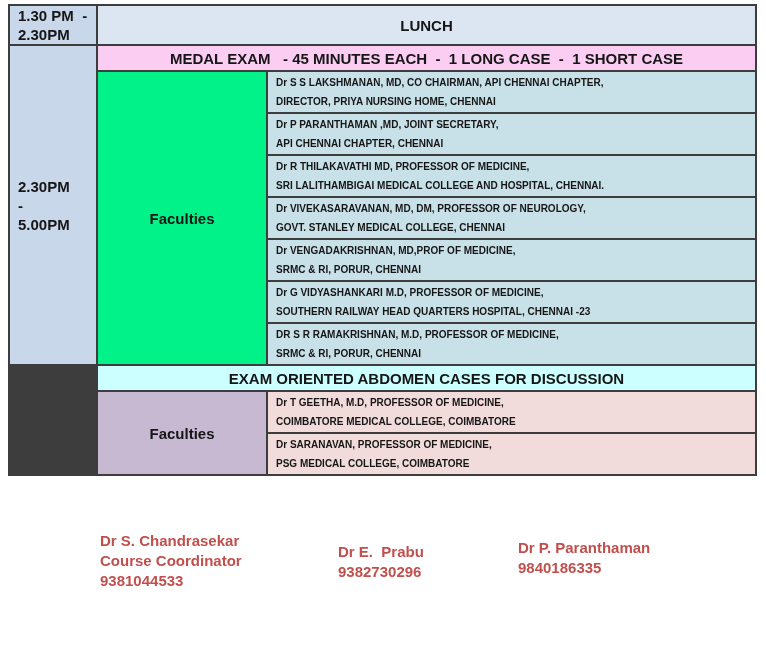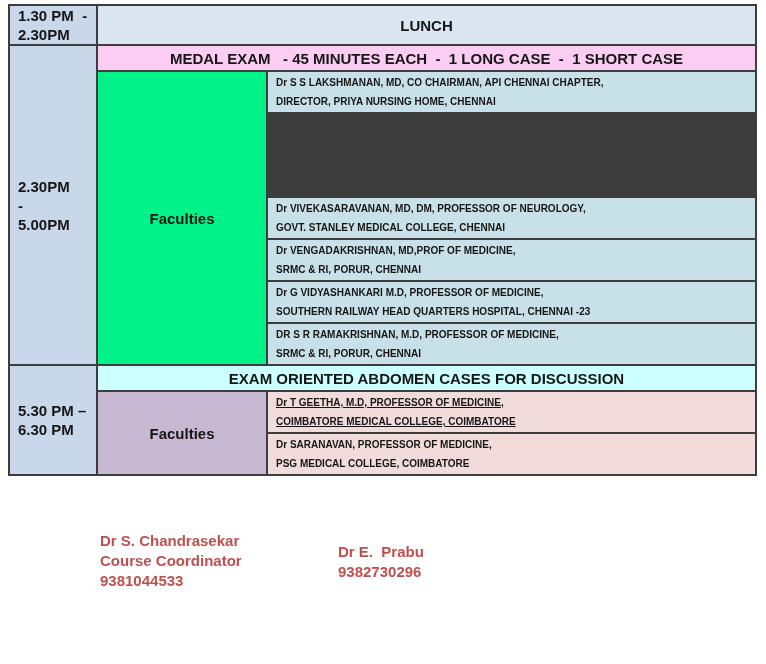--- a/index.html
+++ b/index.html
@@ -63,21 +63,21 @@
   .gp-f0 { grid-column: 3; grid-row: 3; }
   .gp-f1 { grid-column: 3; grid-row: 4; }
   .gp-f2 { grid-column: 3; grid-row: 5; }
   .gp-f3 { grid-column: 3; grid-row: 6; }
   .gp-f4 { grid-column: 3; grid-row: 7; }
   .gp-f5 { grid-column: 3; grid-row: 8; }
   .gp-f6 { grid-column: 3; grid-row: 9; }
   .gp-time3  { grid-column: 1;     grid-row: 10 / span 3; }
   .gp-exam   { grid-column: 2 / 4; grid-row: 10; }
   .gp-facm   { grid-column: 2;     grid-row: 11 / span 2; }
-  .gp-g0 { grid-column: 3; grid-row: 11; text-decoration: underline; }
+  .gp-g0 { grid-column: 3; grid-row: 11; }
   .gp-g1 { grid-column: 3; grid-row: 12; }
   
   .contact {
     position: absolute;
     color: #c0504d;
     font-weight: bold;
     font-size: 15px;
     line-height: 20px;
     white-space: pre-wrap;
   }
@@ -96,40 +96,44 @@
 2.30PM</div>
     <div class="cell center c-lunch gp-lunch fs15">LUNCH</div>
 
     <div class="cell left c-time gp-time2 fs15">2.30PM    -
 5.00PM</div>
     <div class="cell center c-pink gp-medal fs15">MEDAL EXAM   - 45 MINUTES EACH  -  1 LONG CASE  -  1 SHORT CASE</div>
     <div class="cell center c-green gp-facg fs15">Faculties</div>
 
     <div class="cell left c-fac gp-f0">Dr S S LAKSHMANAN, MD, CO CHAIRMAN, API CHENNAI CHAPTER,
 DIRECTOR, PRIYA NURSING HOME, CHENNAI</div>
+    <div class="cell left c-fac gp-f1">Dr P PARANTHAMAN ,MD, JOINT SECRETARY,
+API CHENNAI CHAPTER, CHENNAI</div>
+    <div class="cell left c-fac gp-f2">Dr R THILAKAVATHI MD, PROFESSOR OF MEDICINE,
+SRI LALITHAMBIGAI MEDICAL COLLEGE AND HOSPITAL, CHENNAI.</div>
     <div class="cell left c-fac gp-f3">Dr VIVEKASARAVANAN, MD, DM, PROFESSOR OF NEUROLOGY,
 GOVT. STANLEY MEDICAL COLLEGE, CHENNAI</div>
     <div class="cell left c-fac gp-f4">Dr VENGADAKRISHNAN, MD,PROF OF MEDICINE,
 SRMC &amp; RI, PORUR, CHENNAI</div>
     <div class="cell left c-fac gp-f5">Dr G VIDYASHANKARI M.D, PROFESSOR OF MEDICINE,
 SOUTHERN RAILWAY HEAD QUARTERS HOSPITAL, CHENNAI -23</div>
     <div class="cell left c-fac gp-f6">DR S R RAMAKRISHNAN, M.D, PROFESSOR OF MEDICINE,
 SRMC &amp; RI, PORUR, CHENNAI</div>
 
-    <div class="cell left c-time gp-time3 fs15">5.30 PM –
-6.30 PM</div>
     <div class="cell center c-cyan gp-exam fs15">EXAM ORIENTED ABDOMEN CASES FOR DISCUSSION</div>
     <div class="cell center c-mauve gp-facm fs15">Faculties</div>
 
     <div class="cell left c-rose gp-g0">Dr T GEETHA, M.D, PROFESSOR OF MEDICINE,
 COIMBATORE MEDICAL COLLEGE, COIMBATORE</div>
     <div class="cell left c-rose gp-g1">Dr SARANAVAN, PROFESSOR OF MEDICINE,
 PSG MEDICAL COLLEGE, COIMBATORE</div>
 
   </div>
 
   <div class="contact contact-1">Dr S. Chandrasekar
 Course Coordinator
 9381044533</div>
   <div class="contact contact-2">Dr E.  Prabu
 9382730296</div>
+  <div class="contact contact-3">Dr P. Paranthaman
+9840186335</div>
 
 </div>
 
 </body></html>

